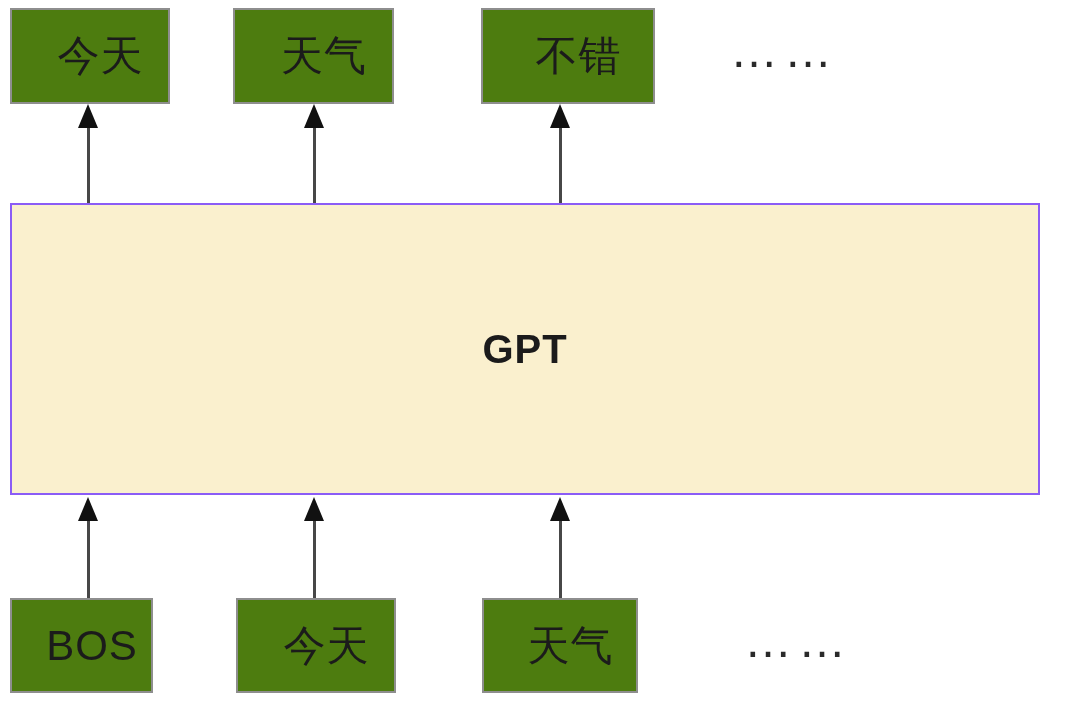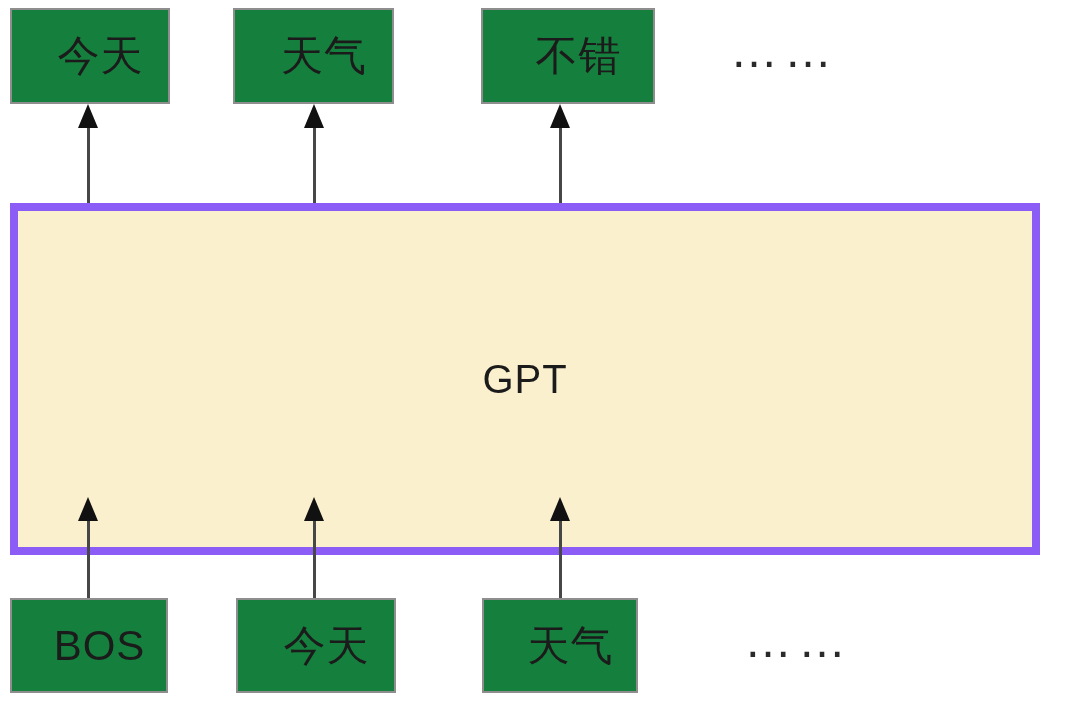--- a/index.html
+++ b/index.html
@@ -11,42 +11,43 @@
     position: relative;
     width: 1080px;
     height: 705px;
     background: #ffffff;
     overflow: hidden;
     font-family: "Liberation Sans", "DejaVu Sans", sans-serif;
   }
   .token-box {
     position: absolute;
     box-sizing: border-box;
-    background: #15803d;
+    background: #4d7c0f;
     border: 2px solid #8e8e8e;
     display: flex;
     align-items: center;
     justify-content: center;
     font-size: 42px;
     color: #1b1b1b;
     letter-spacing: 1px;
     padding-left: 21px;
   }
   .model-box {
     position: absolute;
     box-sizing: border-box;
     left: 10px;
     top: 203px;
     width: 1030px;
-    height: 352px;
+    height: 292px;
     background: #faf0ce;
-    border: 8px solid #8b5cf6;
+    border: 2px solid #8b5cf6;
     display: flex;
     align-items: center;
     justify-content: center;
+    font-weight: bold;
   }
   .model-label {
     font-size: 40px;
     color: #1b1b1b;
     letter-spacing: 1px;
   }
   .ellipsis {
     position: absolute;
     font-size: 48px;
     color: #2a2a2a;
@@ -79,21 +80,21 @@
   .arrow-out-3 { left: 550px; top: 104px; height: 99px; }
   
   .arrow-in-1 { left: 78px;  top: 497px; height: 101px; }
   .arrow-in-2 { left: 304px; top: 497px; height: 101px; }
   .arrow-in-3 { left: 550px; top: 497px; height: 101px; }
   
   .out-1 { left: 10px;  top: 8px; width: 160px; height: 96px; }
   .out-2 { left: 233px; top: 8px; width: 161px; height: 96px; }
   .out-3 { left: 481px; top: 8px; width: 174px; height: 96px; }
   
-  .in-1 { left: 10px;  top: 598px; width: 158px; height: 95px; justify-content: center; }
+  .in-1 { left: 10px;  top: 598px; width: 143px; height: 95px; justify-content: center; }
   .in-2 { left: 236px; top: 598px; width: 160px; height: 95px; }
   .in-3 { left: 482px; top: 598px; width: 156px; height: 95px; }
   .ellipsis-out { left: 730px; top: 23px; }
   .ellipsis-in  { left: 744px; top: 613px; }
 </style>
 </head>
 <body>
 
 <div class="canvas">
 

